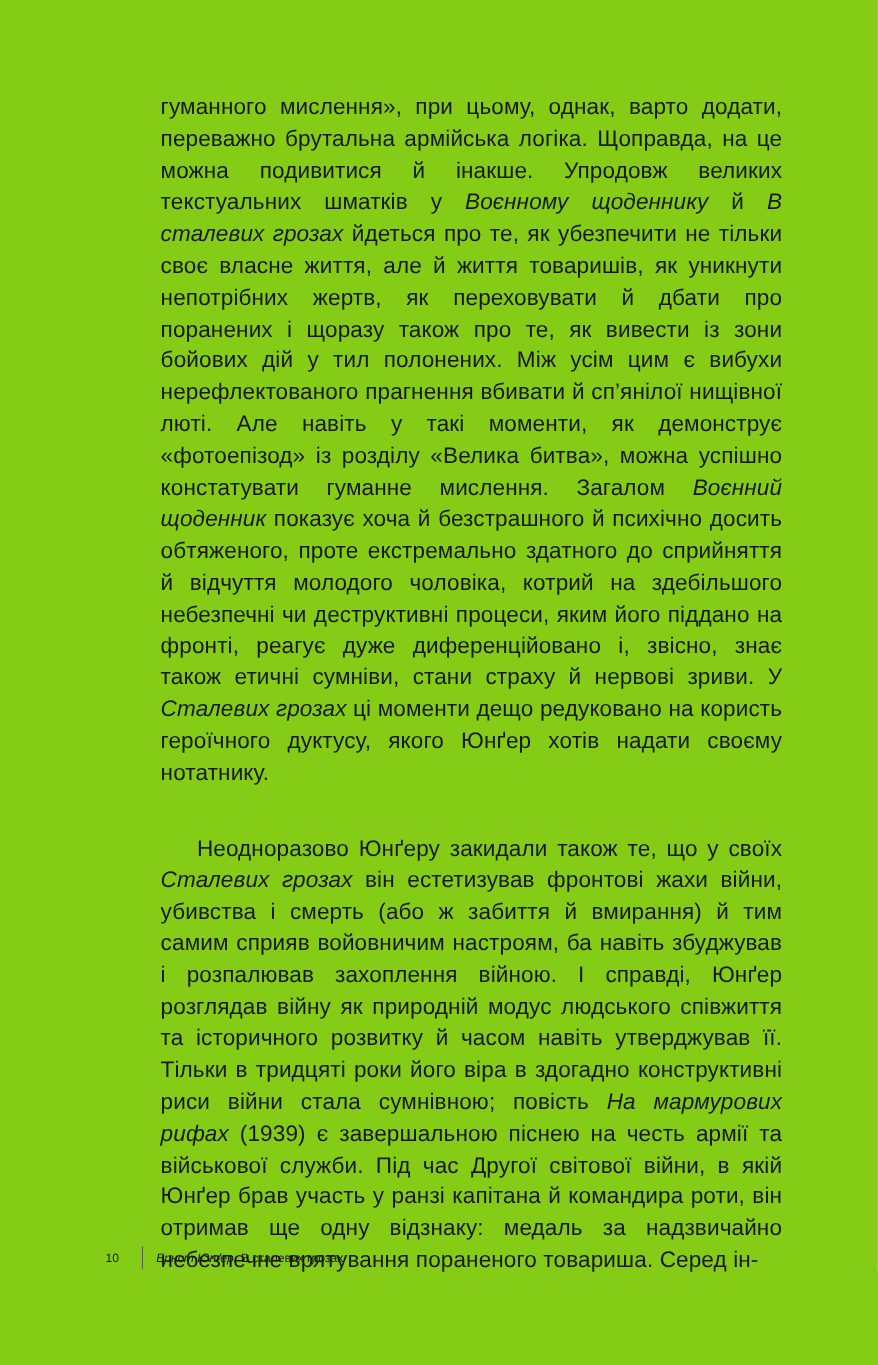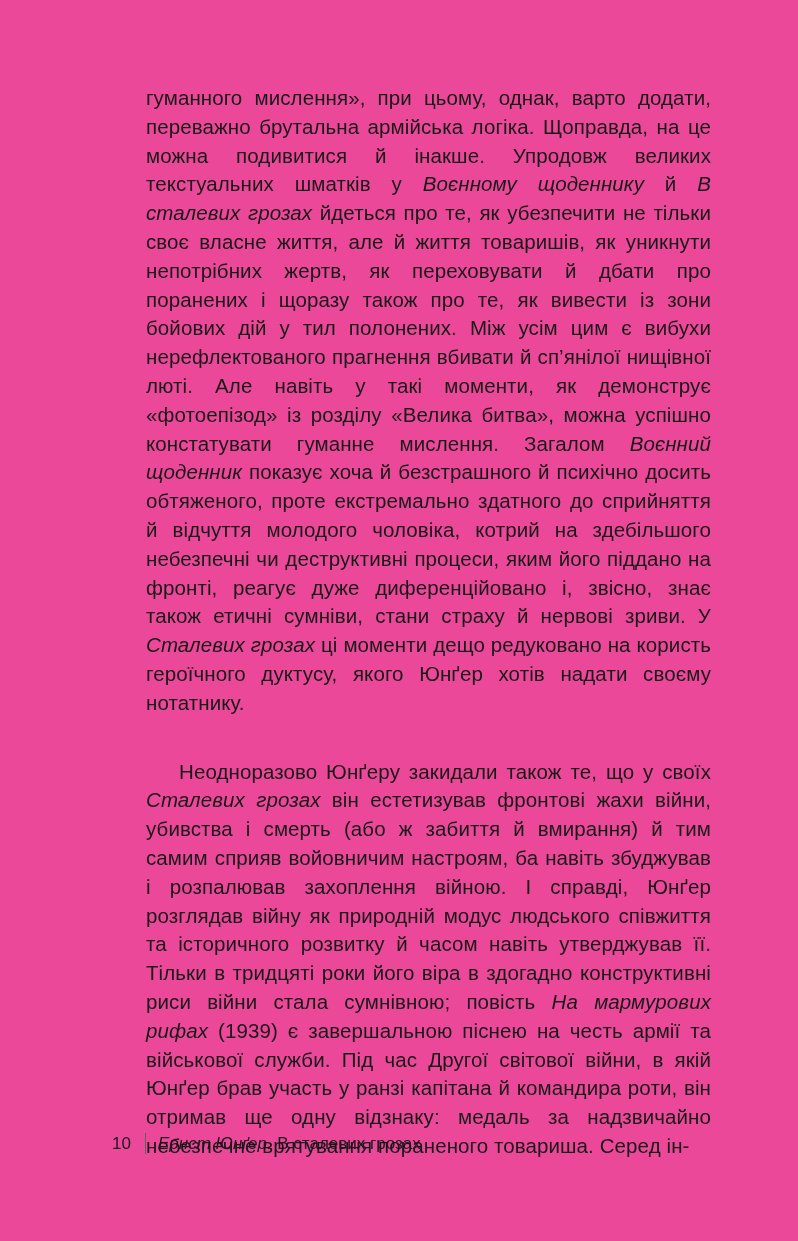--- a/index.html
+++ b/index.html
@@ -8,43 +8,43 @@
     width: 798px;
     height: 1241px;
     background: #ffffff;
     font-family: "Liberation Sans", "DejaVu Sans", sans-serif;
     color: #191919;
   }
   .page {
     position: relative;
     width: 798px;
     height: 1241px;
-    background: #ec4899;
+    background: #84cc16;
     overflow: hidden;
   }
   .text-block {
     position: absolute;
     left: 146px;
     top: 84px;
     width: 565px;
     font-size: 20.5px;
     line-height: 28.8px;
     text-align: justify;
     letter-spacing: 0.1px;
   }
   .para { margin: 0; }
   .para.second { margin-top: 40px; text-indent: 33px; }
   em { font-style: italic; }
   .footer {
     position: absolute;
-    left: 112px;
+    left: 96px;
     top: 1133px;
     display: flex;
     align-items: center;
-    font-size: 17px;
+    font-size: 11px;
     color: #191919;
   }
   .page-num { min-width: 22px; }
   .divider {
     width: 0;
     height: 21px;
     border-left: 1.5px solid #5f5f5f;
     margin: 0 12px 0 11px;
   }
   .running-title em { margin-right: 0.33em; text-align: center; }

